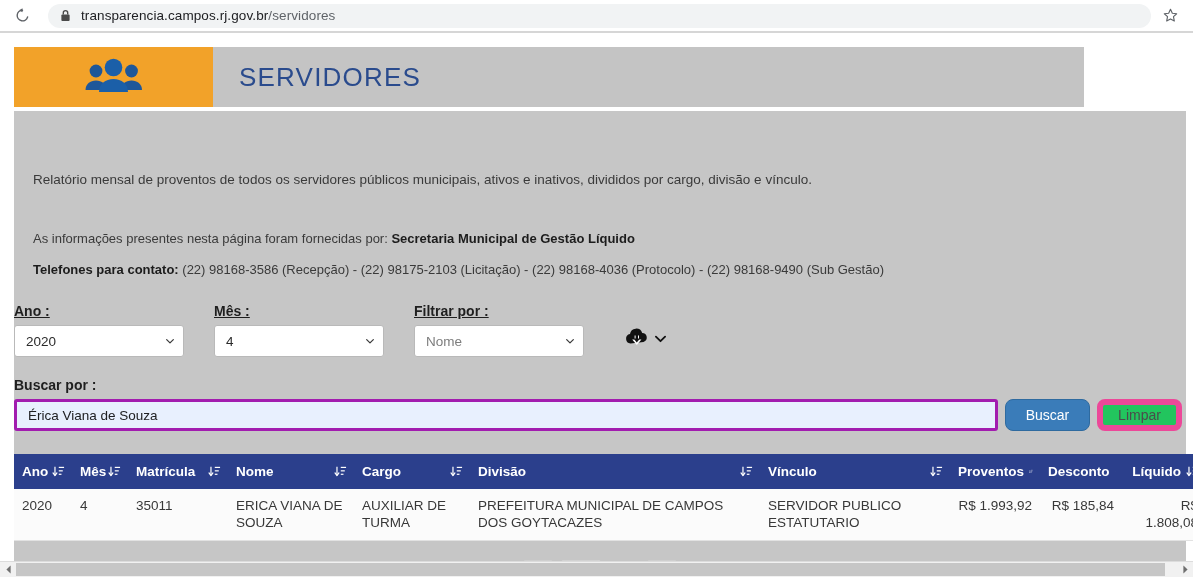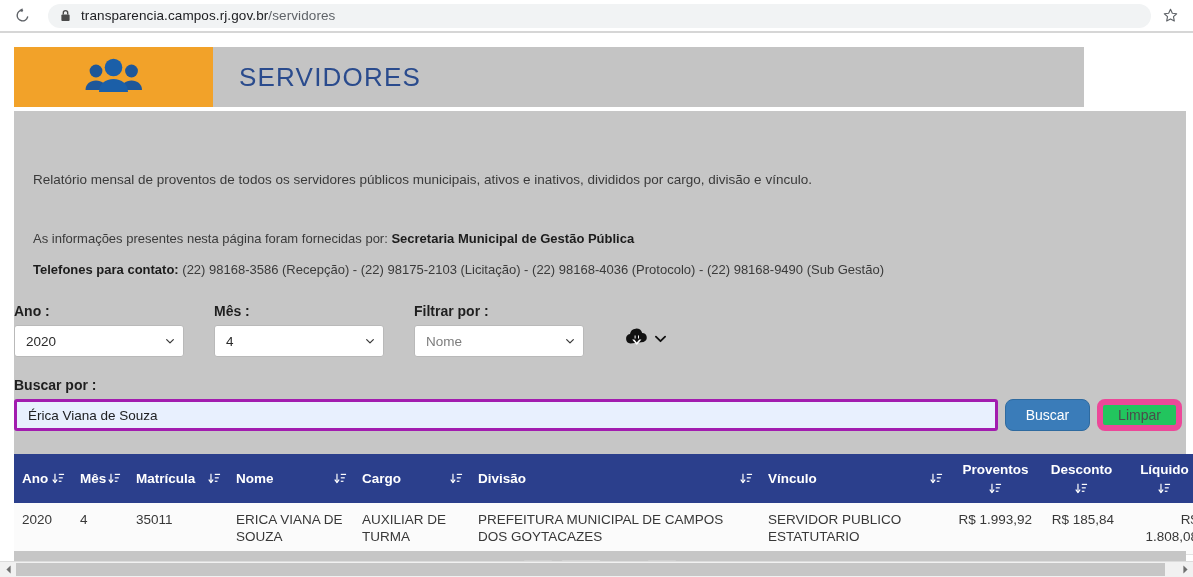--- a/index.html
+++ b/index.html
@@ -158,20 +158,21 @@
   .field {
     position: absolute;
     top: 0;
   }
   .field-label {
     font-size: 14px;
     font-weight: bold;
     color: #1f1f1f;
     display: block;
     margin-bottom: 6px;
+    text-decoration: underline;
   }
   .select {
     width: 170px;
     height: 32px;
     background: #ffffff;
     border: 1px solid #b9b9b9;
     border-radius: 3px;
     box-sizing: border-box;
     display: flex;
     align-items: center;
@@ -277,21 +278,21 @@
     vertical-align: middle;
     white-space: nowrap;
     cursor: pointer;
   }
   thead th .thwrap {
     display: flex;
     align-items: center;
     justify-content: space-between;
     padding: 0 7px 0 8px;
   }
-  thead th.num .thwrap { justify-content: flex-end; gap: 5px; flex-direction: column; }
+  thead th.num .thwrap { justify-content: flex-end; gap: 5px; }
   tbody td {
     background: #fbfbfb;
     font-size: 13.5px;
     color: #383838;
     padding: 8px 8px 9px 8px;
     vertical-align: top;
     line-height: 17px;
     border-bottom: 1px solid #e2e2e2;
     box-sizing: border-box;
   }
@@ -425,21 +426,21 @@
       </svg>
     </div>
     <div class="title-text">SERVIDORES</div>
   </div>
 
   <div class="panel">
 
     <div class="intro">Relatório mensal de proventos de todos os servidores públicos municipais, ativos e inativos, divididos por cargo, divisão e vínculo.</div>
 
     <div class="info-line">
-      <span>As informações presentes nesta página foram fornecidas por: </span><b>Secretaria Municipal de Gestão Pública</b>
+      <span>As informações presentes nesta página foram fornecidas por: </span><b>Secretaria Municipal de Gestão Líquido</b>
     </div>
 
     <div class="phone-line">
       <b>Telefones para contato:</b><span> (22) 98168-3586 (Recepção) - (22) 98175-2103 (Licitação) - (22) 98168-4036 (Protocolo) - (22) 98168-9490 (Sub Gestão)</span>
     </div>
 
     <div class="filters">
 
       <div class="field" style="left:0px;">
         <span class="field-label">Ano :</span>

